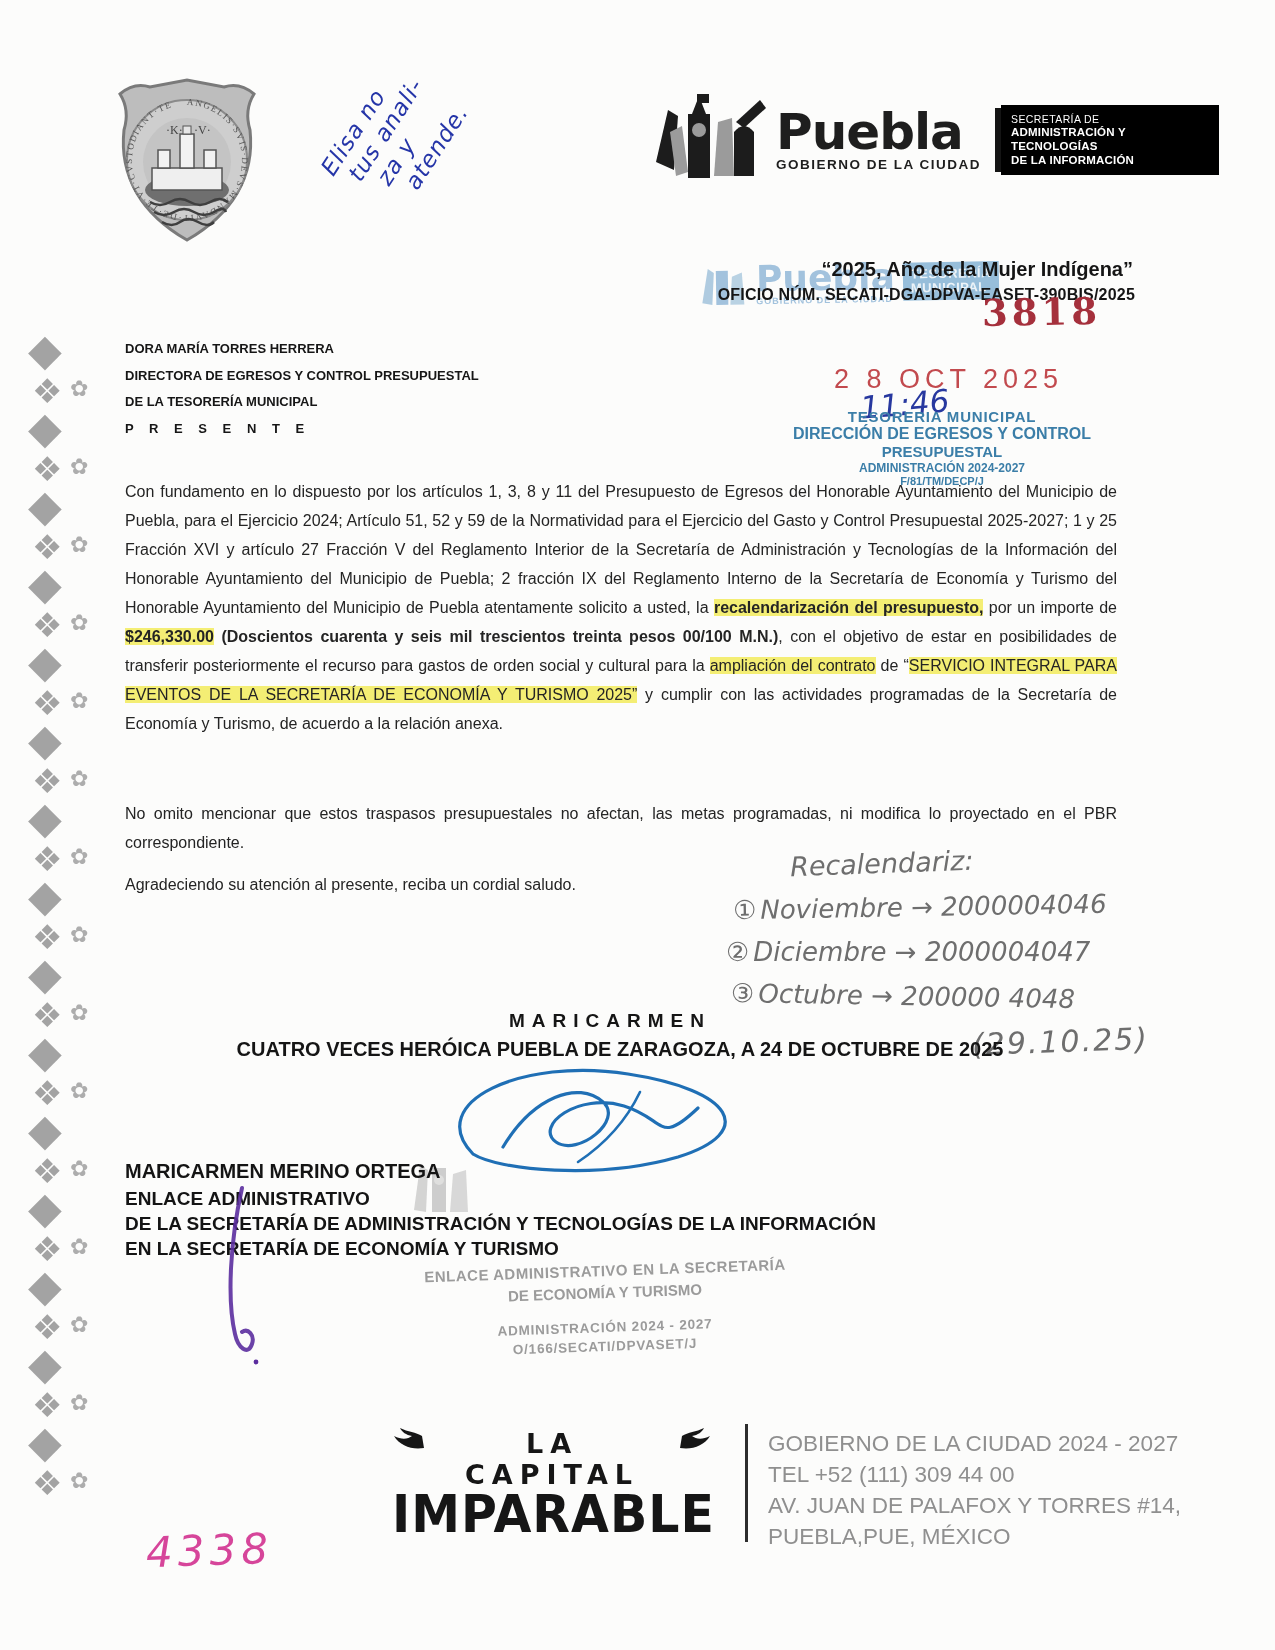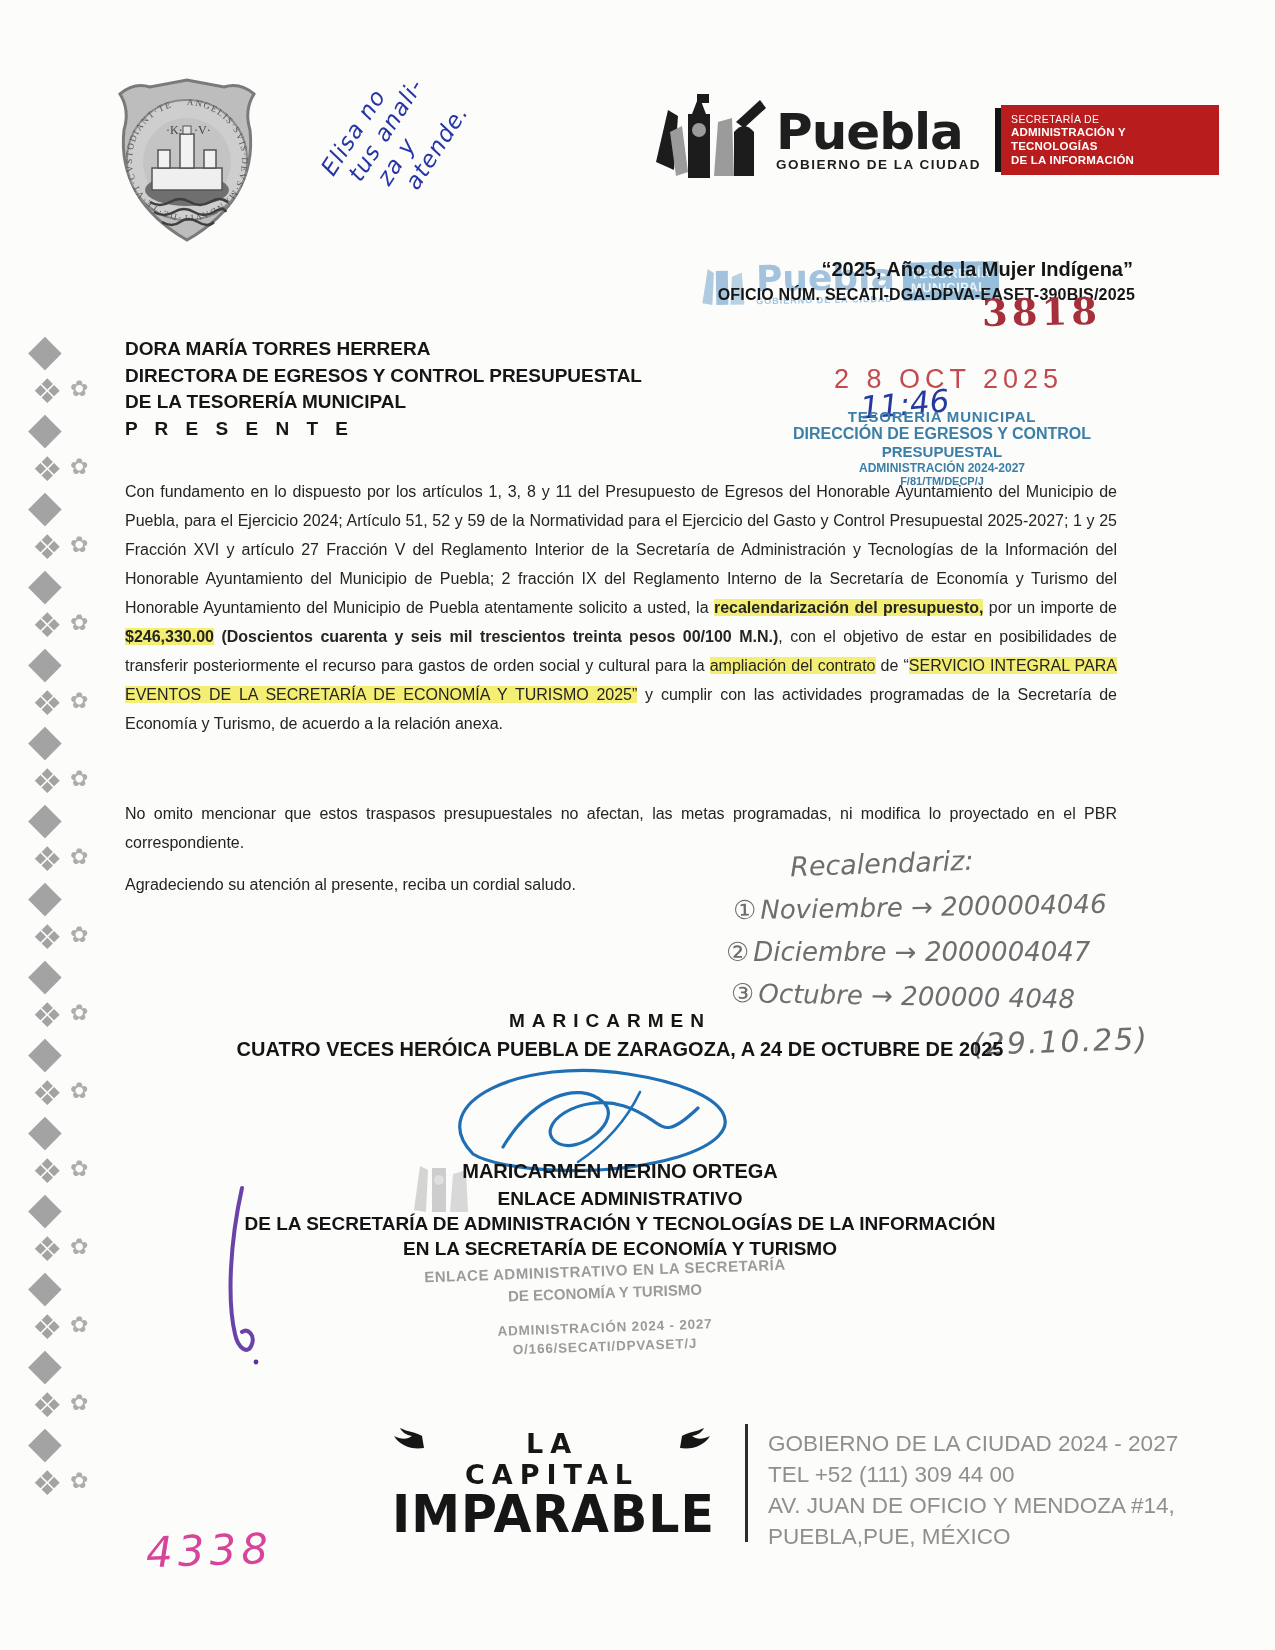--- a/index.html
+++ b/index.html
@@ -20,38 +20,38 @@
   
   .blue-note{position:absolute;left:330px;top:88px;transform:rotate(-57deg);
     color:#2535a8;font-style:italic;font-size:23px;line-height:26px;letter-spacing:1px;
     font-family:"DejaVu Sans",sans-serif;}
   
   .brand{position:absolute;left:648px;top:92px;display:flex;align-items:center;}
   .brand-text{margin-left:10px;}
   .brand-name{font-size:50px;font-weight:800;color:#1e1e1e;letter-spacing:-1px;line-height:46px;font-family:"DejaVu Sans",sans-serif;}
   .brand-tag{font-size:13.5px;font-weight:700;letter-spacing:1.5px;color:#1e1e1e;margin-top:2px;}
   .dept-bar{width:6px;height:64px;background:#141414;margin:0 0 0 14px;}
-  .dept-box{background:#b91c1c;color:#fff;padding:8px 12px 8px 10px;width:196px;}
+  .dept-box{background:#000000;color:#fff;padding:8px 12px 8px 10px;width:196px;}
   .dept-l1{font-size:10.5px;letter-spacing:.4px;}
   .dept-l2,.dept-l3{font-size:11.5px;font-weight:700;letter-spacing:.2px;line-height:14px;}
   
   .motto{position:absolute;right:142px;top:258px;font-size:20px;font-weight:700;color:#151515;}
   .oficio{position:absolute;right:140px;top:286px;font-size:16px;font-weight:700;color:#151515;letter-spacing:.2px;}
   
   .rx-stamp{position:absolute;left:698px;top:256px;width:370px;opacity:.8;transform:rotate(-1deg);}
   .rx-row{display:flex;align-items:center;}
   .rx-name{font-size:36px;font-weight:800;color:#8cb4d6;font-family:"DejaVu Sans",sans-serif;line-height:34px;}
   .rx-sub{font-size:9px;font-weight:700;color:#8cb4d6;letter-spacing:1px;}
   .rx-box{background:#7fafd2;color:#e9f2f8;font-weight:800;font-size:13px;line-height:14px;
     padding:5px 8px;margin-left:8px;letter-spacing:.5px;}
   
   .folio-red{position:absolute;left:982px;top:290px;color:#a5303c;font-family:"DejaVu Serif",serif;
     font-weight:700;font-size:37px;letter-spacing:4px;transform:rotate(-1deg);}
   
-  .recipient{position:absolute;left:125px;top:336px;font-size:19px;font-weight:700;line-height:26.5px;color:#161616;}
+  .recipient{position:absolute;left:125px;top:336px;font-size:13px;font-weight:700;line-height:26.5px;color:#161616;}
   .presente{letter-spacing:6px;}
   
   .dstamp-date{position:absolute;left:834px;top:364px;color:#c24a4e;font-size:27px;font-weight:400;
     letter-spacing:5px;font-family:"Liberation Sans",sans-serif;}
   .dstamp-time{position:absolute;left:860px;top:386px;color:#27389f;font-size:31px;font-style:italic;
     transform:rotate(-5deg);font-family:"DejaVu Sans",sans-serif;}
   .dstamp-txt{position:absolute;left:722px;top:408px;width:440px;text-align:center;color:#3b7ea8;font-weight:700;}
   .ds1{font-size:15px;letter-spacing:.8px;}
   .ds2{font-size:16px;}
   .ds3{font-size:15px;}
@@ -74,21 +74,21 @@
   .pn-date{left:972px;top:1024px;font-size:30px;letter-spacing:2px;transform:rotate(-2deg);}
   .pencil .num{font-style:normal;margin-right:4px;}
   
   .atent{position:absolute;left:170px;top:1010px;width:880px;text-align:center;
     font-size:19px;font-weight:700;letter-spacing:7px;color:#151515;}
   .place-date{position:absolute;left:125px;top:1038px;width:990px;text-align:center;
     font-size:20px;font-weight:700;color:#151515;}
   
   .sig{position:absolute;left:428px;top:1062px;}
   .ghost-icon{position:absolute;left:408px;top:1150px;opacity:.55;}
-  .signer{position:absolute;left:125px;width:990px;text-align:center;font-weight:700;color:#141414;}
+  .signer{position:absolute;left:125px;width:990px;font-weight:700;color:#141414;}
   .sg-name{top:1160px;font-size:20px;}
   .sg-t1{top:1188px;font-size:19px;}
   .sg-t2{top:1213px;font-size:19px;}
   .sg-t3{top:1238px;font-size:19px;}
   .gstamp{position:absolute;left:125px;width:960px;text-align:center;color:#9b9b9b;font-weight:700;transform:rotate(-2deg);}
   .gs1{top:1262px;font-size:15px;letter-spacing:.5px;}
   .gs2{top:1284px;font-size:15px;}
   .gs3{top:1320px;font-size:13.5px;letter-spacing:.8px;}
   .gs4{top:1339px;font-size:13.5px;letter-spacing:.8px;}
   
@@ -324,19 +324,19 @@
           <path d="M32,20 C20,22 8,18 2,8 C10,12 16,11 20,8 C14,7 10,4 8,0 C16,4 24,4 30,8 Z" fill="#161616"></path>
         </svg>
       </span>
     </div>
     <div class="slogan-imp">IMPARABLE</div>
   </div>
   <div class="foot-div"></div>
   <div class="foot-info">
     <div>GOBIERNO DE LA CIUDAD 2024 - 2027</div>
     <div>TEL +52 (111) 309 44 00</div>
-    <div>AV. JUAN DE OFICIO Y MENDOZA #14,</div>
+    <div>AV. JUAN DE PALAFOX Y TORRES #14,</div>
     <div>PUEBLA,PUE, MÉXICO</div>
   </div>
 
   <div class="folio-pink">4338</div>
 
 </div>
 
 </body></html>

